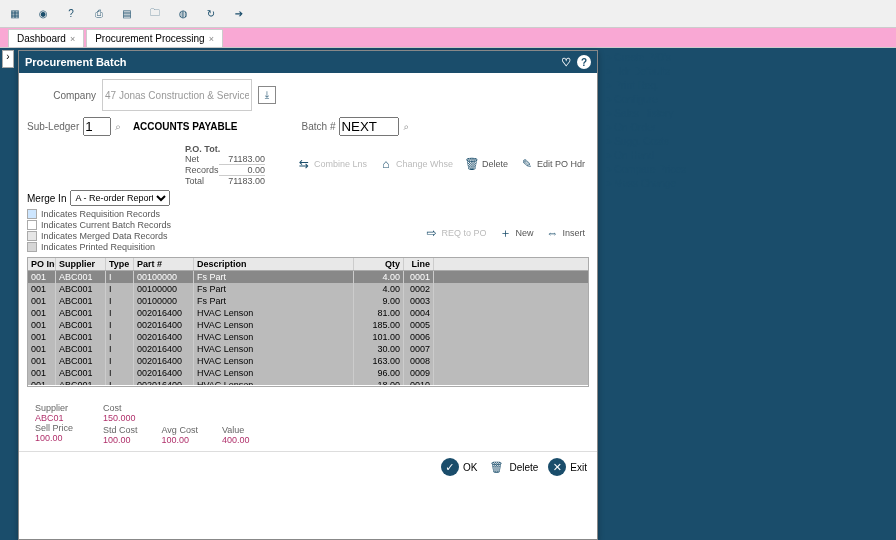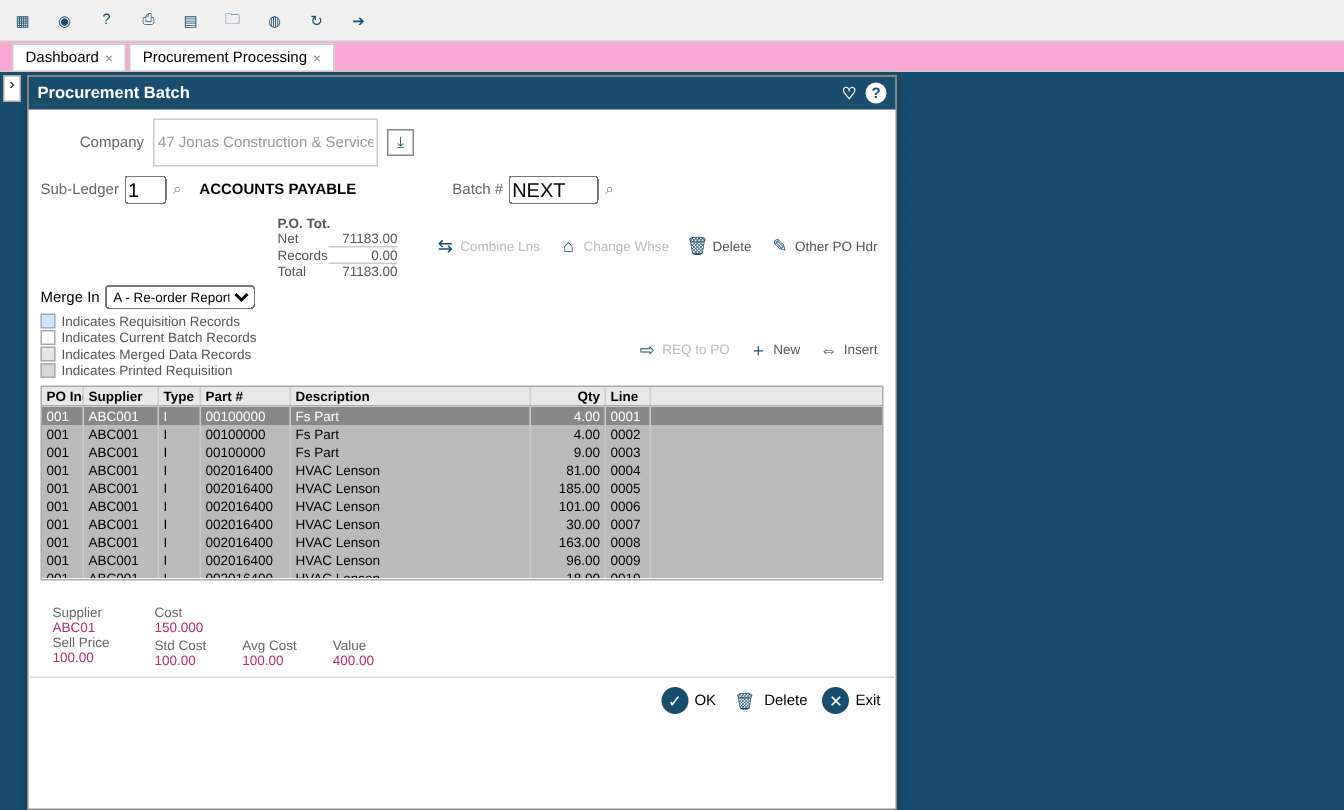--- a/index.html
+++ b/index.html
@@ -34,21 +34,21 @@
   .totbox{flex:0 0 80px;font-size:9px;color:#555;}
   .totbox .tr{display:flex;justify-content:space-between;}
   .totbox .tr .v{text-align:right;width:46px;border-bottom:1px solid #ccc;}
   .actbox{flex:1;display:flex;flex-wrap:wrap;gap:4px;justify-content:flex-end;align-items:center;color:#888;}
   .actbtn{display:flex;align-items:center;gap:3px;font-size:9px;color:#555;cursor:pointer;padding:2px 4px;}
   .actbtn.dis{color:#bbb;}
   .actbtn .ic{width:14px;height:14px;display:flex;align-items:center;justify-content:center;color:#1a4d6b;font-size:12px;}
   .gridwrap{border:1px solid #aaa;margin-top:4px;height:130px;overflow:hidden;position:relative;}
   .ghdr{display:flex;background:#e8e8e8;border-bottom:1px solid #aaa;font-size:9px;font-weight:bold;}
   .ghdr div, .grow div{padding:1px 3px;border-right:1px solid #ccc;overflow:hidden;white-space:nowrap;}
-  .c-po{width:28px;} .c-sup{width:50px;} .c-type{width:28px;} .c-part{width:60px;} .c-desc{width:160px;} .c-qty{width:50px;text-align:right;} .c-line{width:30px;}
+  .c-po{width:28px;} .c-sup{width:50px;} .c-type{width:28px;} .c-part{width:60px;} .c-desc{width:160px;} .c-qty{width:50px;text-align:right;} .c-line{width:30px;text-align:right;}
   .gbody{height:114px;overflow-y:auto;background:#bbb;}
   .grow{display:flex;font-size:9px;background:#bbb;}
   .grow.sel{background:#888;color:#fff;}
   .infobar{display:flex;gap:30px;font-size:9px;margin-top:4px;padding:2px 8px;}
   .infocol .h{color:#666;}
   .infocol .v{color:#b0306b;}
   .valrow{display:flex;gap:24px;margin-top:2px;}
   .footer{display:flex;justify-content:flex-end;gap:10px;align-items:center;padding:6px 10px;border-top:1px solid #ddd;}
   .fbtn{display:flex;align-items:center;gap:4px;font-size:10px;cursor:pointer;}
   .fbtn .circ{width:18px;height:18px;border-radius:50%;background:#1a4d6b;color:#fff;display:flex;align-items:center;justify-content:center;font-size:11px;}
@@ -158,21 +158,21 @@
           <div class="actbtn dis">
               <span class="ic">⌂</span>
               <span>Change Whse</span>
             </div>
           <div class="actbtn">
               <span class="ic">🗑</span>
               <span>Delete</span>
             </div>
           <div class="actbtn">
               <span class="ic">✎</span>
-              <span>Other PO Hdr</span>
+              <span>Edit PO Hdr</span>
             </div>
           <div style="flex-basis:100%;height:0;"></div>
           <div class="actbtn dis">
               <span class="ic">⇨</span>
               <span>REQ to PO</span>
             </div>
           <div class="actbtn">
               <span class="ic">＋</span>
               <span>New</span>
             </div>

